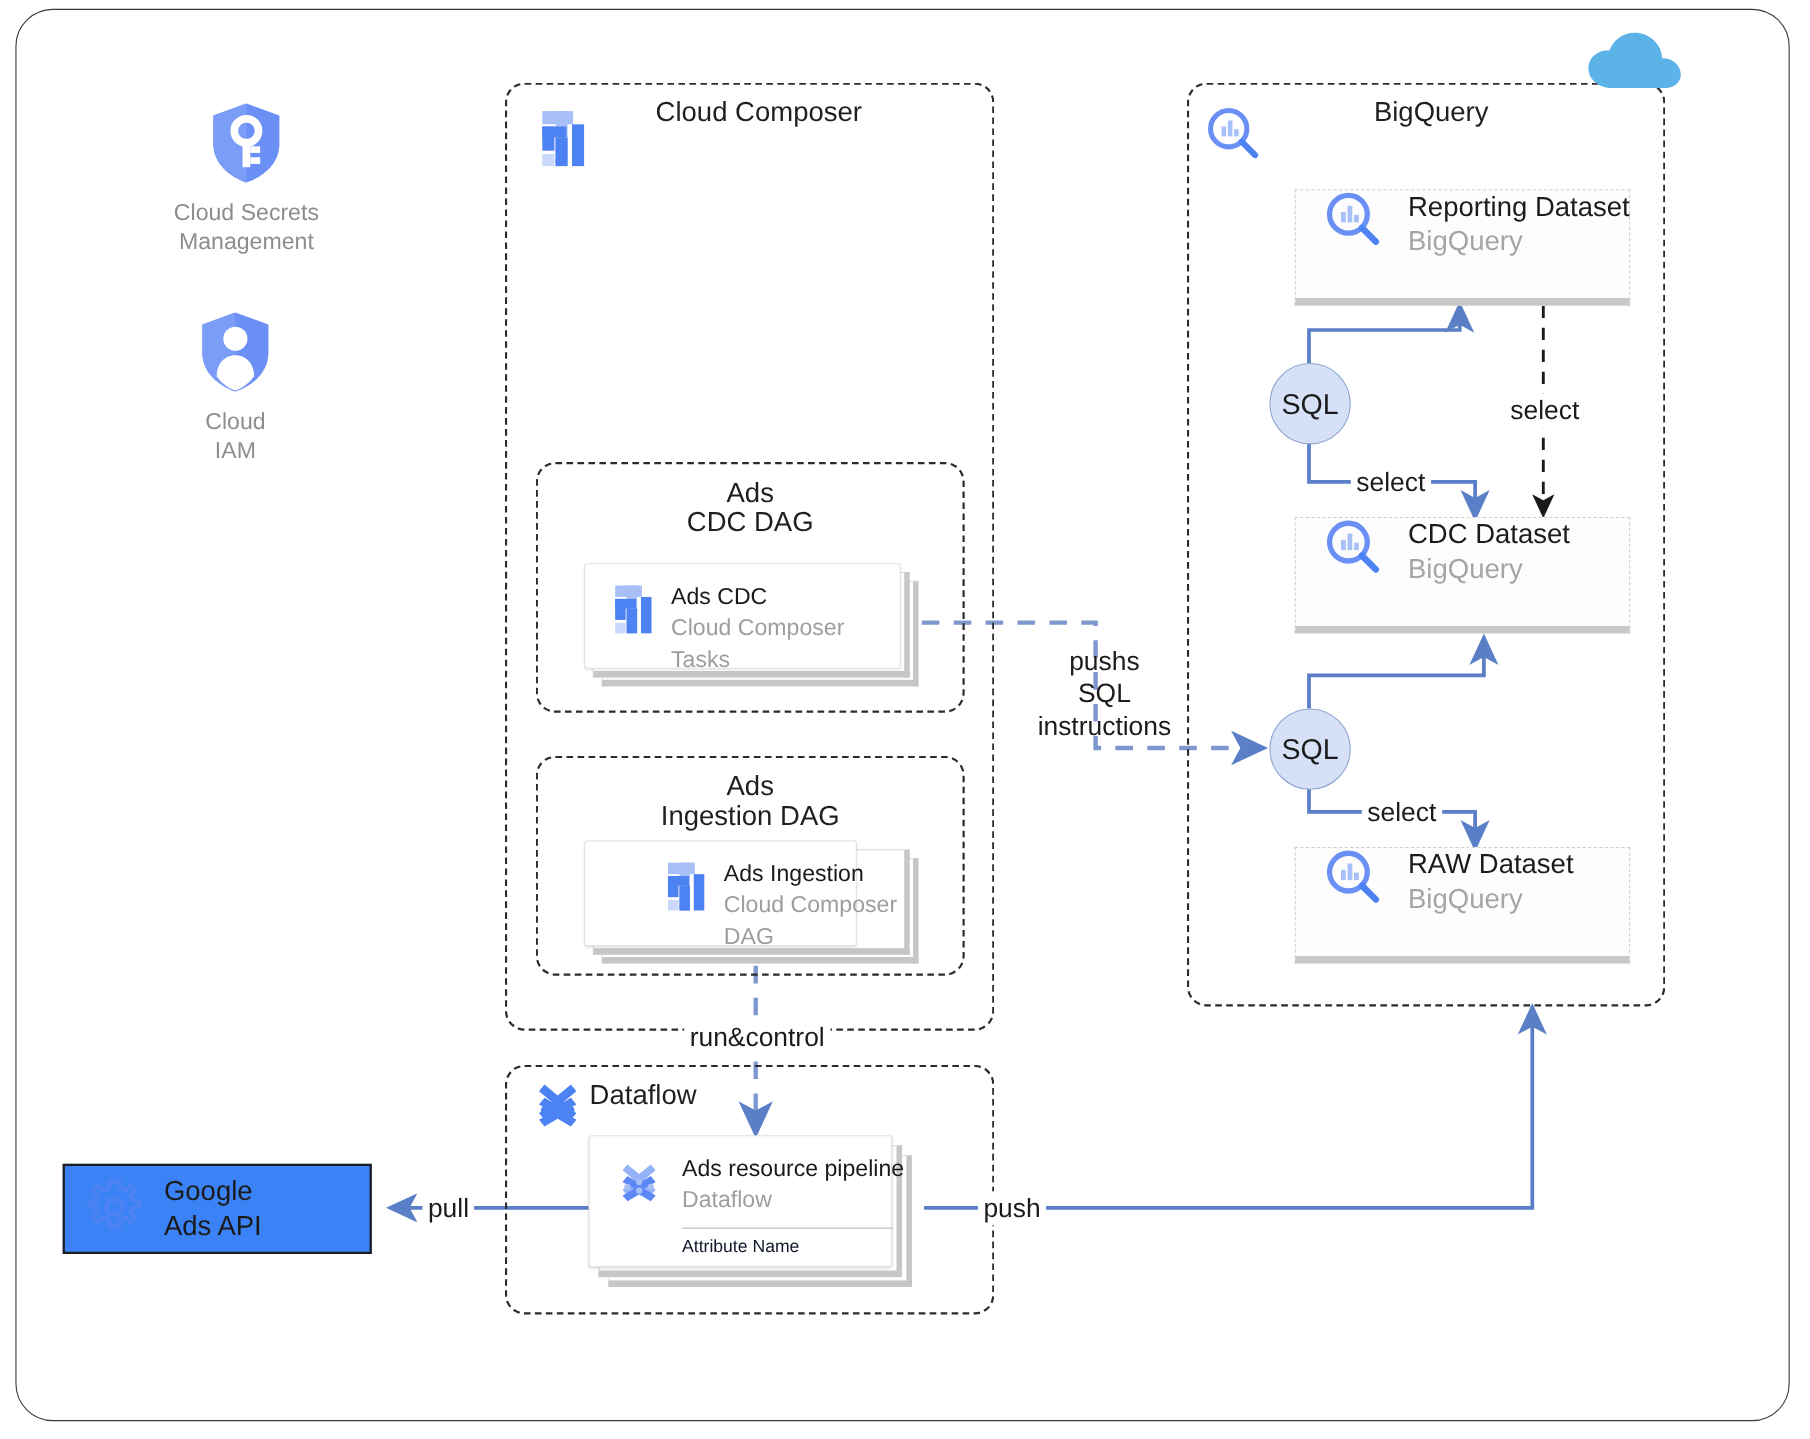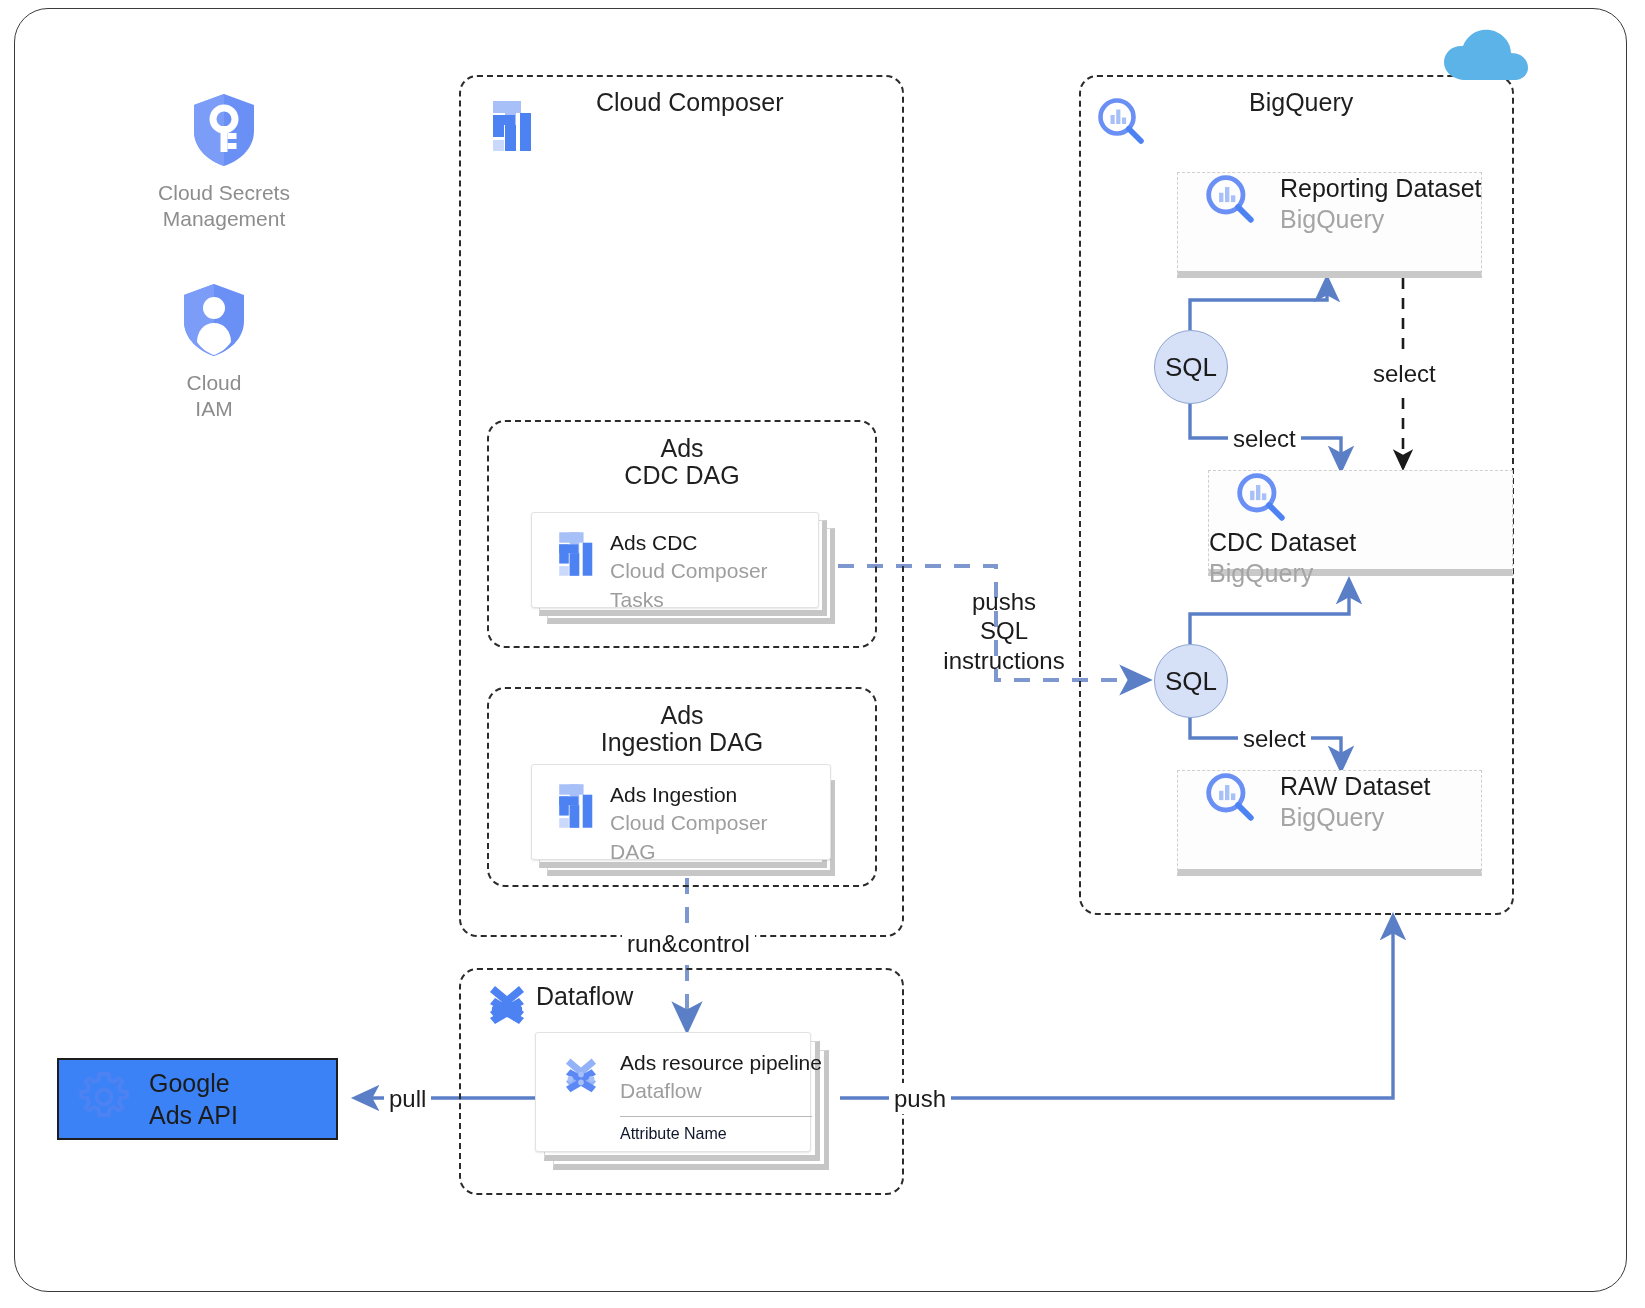--- a/index.html
+++ b/index.html
@@ -181,21 +181,21 @@
     </div>
   </div>
 
   <div class="dash-group" style="left:487px;top:687px;width:390px;height:200px;"></div>
   <div class="group-title" style="left:487px;top:701px;width:390px;text-align:center;">Ads</div>
   <div class="group-title" style="left:487px;top:728px;width:390px;text-align:center;">Ingestion DAG</div>
 
   <div class="stack" style="left:531px;top:764px;width:320px;height:120px;">
     <div class="layer l3" style="left:16px;top:16px;width:288px;height:96px;"></div>
     <div class="layer l2" style="left:8px;top:8px;width:288px;height:96px;"></div>
-    <div class="card" style="left:0;top:0;width:300px;height:96px;">
+    <div class="card" style="left:0;top:0;width:248px;height:96px;padding-left:48px;">
       <div class="card-icon">
         <svg width="40" height="46" viewBox="0 0 46 52">
           <rect x="6" y="1" width="28" height="12" fill="#a8c0f8"></rect>
           <rect x="18" y="1" width="11" height="50" fill="#a8c0f8"></rect>
           <rect x="6" y="15" width="11" height="22" fill="#4d82f3"></rect>
           <rect x="6" y="15" width="22" height="10" fill="#4d82f3"></rect>
           <rect x="18" y="25" width="11" height="26" fill="#4d82f3"></rect>
           <rect x="33" y="13" width="11" height="38" fill="#4d82f3"></rect>
           <rect x="6" y="40" width="11" height="11" fill="#c9d8fb"></rect>
         </svg>
@@ -270,21 +270,21 @@
         <rect x="25.9" y="21.5" width="4.2" height="6.5" fill="#a8c0f8"></rect>
         <path d="M32.8 32.8 L45 45" stroke="#4d82f3" stroke-width="5.6" stroke-linecap="round"></path>
       </svg>
     </div>
     <div>
       <div class="ds-title">Reporting Dataset</div>
       <div class="ds-sub">BigQuery</div>
     </div>
   </div>
 
-  <div class="ds-tile" style="left:1208px;top:470px;width:305px;height:106px;flex-direction:column;">
+  <div class="ds-tile" style="left:1177px;top:470px;width:305px;height:106px;">
     <div class="ds-icon">
       <svg width="52" height="52" viewBox="0 0 50 50">
         <circle cx="21" cy="21" r="16.5" fill="none" stroke="#6b90f5" stroke-width="4.6"></circle>
         <rect x="14.5" y="19" width="4.2" height="9" fill="#a8c0f8"></rect>
         <rect x="20.2" y="13.5" width="4.2" height="14.5" fill="#a8c0f8"></rect>
         <rect x="25.9" y="21.5" width="4.2" height="6.5" fill="#a8c0f8"></rect>
         <path d="M32.8 32.8 L45 45" stroke="#4d82f3" stroke-width="5.6" stroke-linecap="round"></path>
       </svg>
     </div>
     <div>

